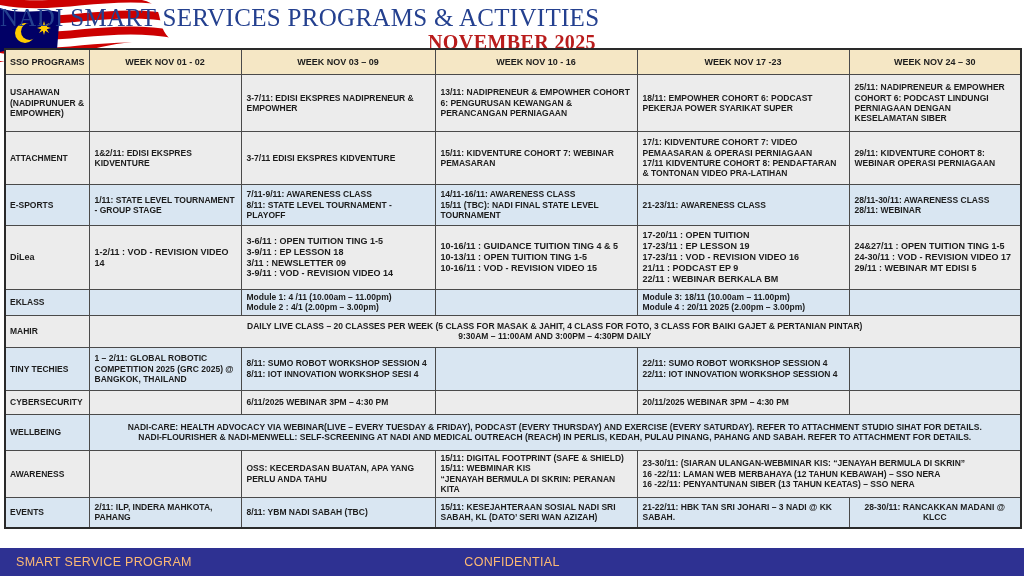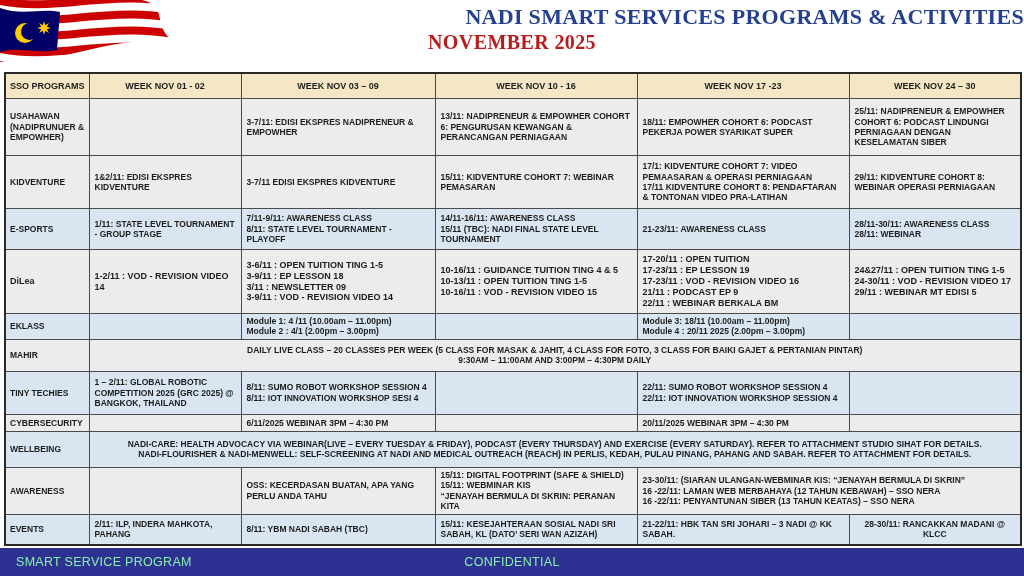--- a/index.html
+++ b/index.html
@@ -1,37 +1,37 @@
 <!DOCTYPE html>
 <html><head>
 <meta charset="utf-8">
 <style>
   html,body{margin:0;padding:0;background:#888;}
   .slide{position:relative;width:1024px;height:576px;background:#ffffff;overflow:hidden;
          font-family:"Liberation Sans",sans-serif;}
-  .title{position:absolute;top:4px;left:0;right:0;text-align:right;
-         font-family:"Liberation Serif",serif;font-weight:bold;font-size:22px;
+  .title{position:absolute;top:4px;left:0;right:0;text-align:left;
+         font-family:"Liberation Serif",serif;font-weight:normal;font-size:25px;
          color:#24408F;letter-spacing:0.3px;}
   .subtitle{position:absolute;top:31px;left:0;right:0;text-align:center;
          font-family:"Liberation Serif",serif;font-weight:bold;font-size:20px;
          color:#b91c1c;letter-spacing:0.4px;}
   .flag{position:absolute;top:0;left:0;}
-  .schedule-wrap{position:absolute;top:72px;left:4px;}
+  .schedule-wrap{position:absolute;top:48px;left:4px;}
   table{border-collapse:collapse;table-layout:fixed;width:1016px;border:2px solid #2a2a2a;}
   th,td{border:1px solid #4a4a4a;overflow:hidden;vertical-align:middle;
         font-weight:bold;color:#1c1c1c;}
   th{background:#F5E7C5;font-size:9px;height:22px;text-align:center;padding:1px 2px;}
   td{font-size:8.5px;line-height:1.22;padding:2px 5px;text-align:left;}
   td.lbl{padding:2px 4px;}
   tr.row-gray td{background:#ECECEC;}
   tr.row-blue td{background:#D9E6F2;}
   tr.alt td{font-size:9px;}
   td.ctr{text-align:center;}
   .footer{position:absolute;left:0;right:0;bottom:0;height:28px;background:#2E3192;
-          color:#86efac;font-size:12.5px;letter-spacing:0.3px;}
+          color:#fdba74;font-size:12.5px;letter-spacing:0.3px;}
   .footer .f-left{position:absolute;left:16px;top:50%;transform:translateY(-50%);}
   .footer .f-center{position:absolute;left:50%;top:50%;transform:translate(-50%,-50%);}
   .footer .f-right{position:absolute;right:16px;top:50%;transform:translateY(-50%);}
 </style>
 </head>
 <body>
 
 <div class="slide">
 
   <div class="flag">
@@ -82,21 +82,21 @@
         <tbody>
           <tr class="row-gray" style="height: 57px;">
             <td class="lbl">USAHAWAN (NADIPRUNUER &amp; EMPOWHER)</td>
             <td></td>
             <td>3-7/11: EDISI EKSPRES NADIPRENEUR &amp; EMPOWHER</td>
             <td>13/11: NADIPRENEUR &amp; EMPOWHER COHORT 6: PENGURUSAN KEWANGAN &amp; PERANCANGAN PERNIAGAAN</td>
             <td>18/11: EMPOWHER COHORT 6: PODCAST PEKERJA POWER SYARIKAT SUPER</td>
             <td>25/11: NADIPRENEUR &amp; EMPOWHER COHORT 6: PODCAST LINDUNGI PERNIAGAAN DENGAN KESELAMATAN SIBER</td>
           </tr>
           <tr class="row-gray" style="height: 53px;">
-            <td class="lbl">KIDVENTURE</td>
+            <td class="lbl">ATTACHMENT</td>
             <td>1&amp;2/11: EDISI EKSPRES KIDVENTURE</td>
             <td>3-7/11 EDISI EKSPRES KIDVENTURE</td>
             <td>15/11: KIDVENTURE COHORT 7: WEBINAR PEMASARAN</td>
             <td>17/1:  KIDVENTURE COHORT 7: VIDEO PEMAASARAN &amp; OPERASI PERNIAGAAN<br>17/11 KIDVENTURE COHORT 8: PENDAFTARAN &amp; TONTONAN VIDEO PRA-LATIHAN</td>
             <td>29/11: KIDVENTURE COHORT 8: WEBINAR OPERASI PERNIAGAAN</td>
           </tr>
           <tr class="row-blue" style="height: 41px;">
             <td class="lbl">E-SPORTS</td>
             <td>1/11: STATE LEVEL TOURNAMENT<br>- GROUP STAGE</td>
             <td>7/11-9/11: AWARENESS CLASS<br>8/11: STATE LEVEL TOURNAMENT - PLAYOFF</td>
@@ -125,21 +125,21 @@
             <td colspan="5" class="ctr">DAILY LIVE CLASS – 20 CLASSES PER WEEK (5 CLASS FOR MASAK &amp; JAHIT, 4 CLASS FOR FOTO, 3 CLASS FOR BAIKI GAJET &amp; PERTANIAN PINTAR)<br>9:30AM – 11:00AM AND 3:00PM – 4:30PM DAILY</td>
           </tr>
           <tr class="row-blue" style="height: 43px;">
             <td class="lbl">TINY TECHIES</td>
             <td>1 – 2/11: GLOBAL ROBOTIC COMPETITION 2025 (GRC 2025) @ BANGKOK, THAILAND</td>
             <td>8/11: SUMO ROBOT WORKSHOP SESSION 4<br>8/11: IOT INNOVATION WORKSHOP SESI 4</td>
             <td></td>
             <td>22/11: SUMO ROBOT WORKSHOP SESSION 4<br>22/11: IOT INNOVATION WORKSHOP SESSION 4</td>
             <td></td>
           </tr>
-          <tr class="row-gray" style="height: 17px;">
+          <tr class="row-gray" style="height: 24px;">
             <td class="lbl">CYBERSECURITY</td>
             <td></td>
             <td>6/11/2025 WEBINAR 3PM – 4:30 PM</td>
             <td></td>
             <td>20/11/2025 WEBINAR 3PM – 4:30 PM</td>
             <td></td>
           </tr>
           <tr class="row-blue" style="height: 36px;">
             <td class="lbl">WELLBEING</td>
             <td colspan="5" class="ctr">NADI-CARE: HEALTH ADVOCACY VIA WEBINAR(LIVE – EVERY TUESDAY &amp; FRIDAY), PODCAST (EVERY THURSDAY) AND EXERCISE (EVERY SATURDAY). REFER TO ATTACHMENT STUDIO SIHAT FOR DETAILS.<br>NADI-FLOURISHER &amp; NADI-MENWELL: SELF-SCREENING AT NADI AND MEDICAL OUTREACH (REACH) IN PERLIS, KEDAH, PULAU PINANG, PAHANG AND SABAH. REFER TO ATTACHMENT FOR DETAILS.</td>

